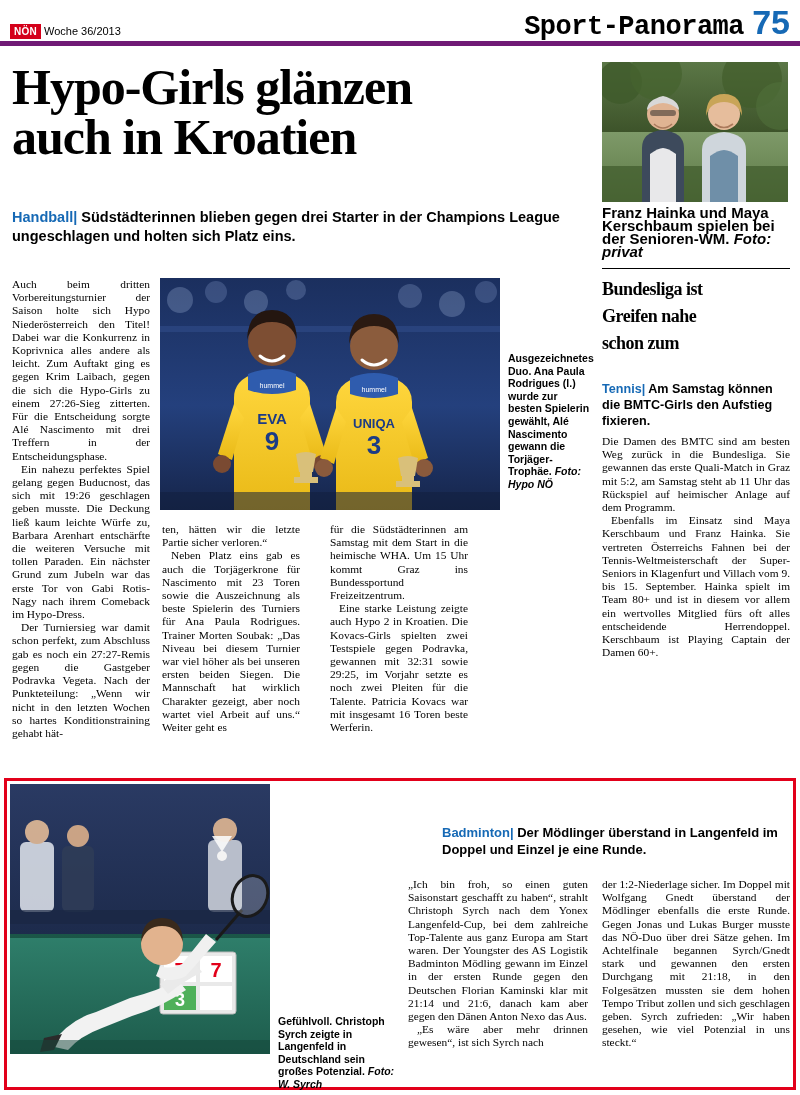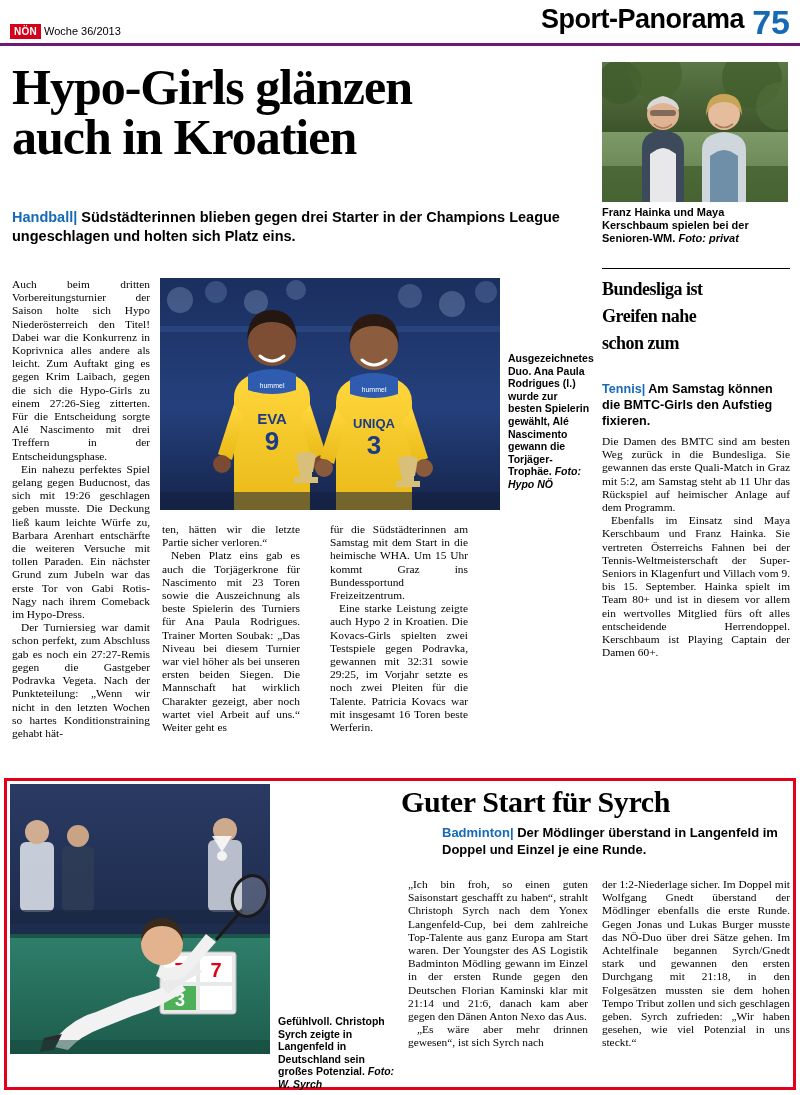--- a/index.html
+++ b/index.html
@@ -22,21 +22,21 @@
     background: #fff;
     box-sizing: border-box;
   }
 
   
   .masthead {
     position: absolute;
     top: 0; left: 0;
     width: 800px;
     height: 46px;
-    border-bottom: 3px solid #701a75;
+    border-bottom: 5px solid #701a75;
     box-sizing: border-box;
   }
   .non-badge {
     position: absolute;
     left: 10px;
     top: 24px;
     background: #d4001a;
     color: #fff;
     font-family: "Liberation Sans", sans-serif;
     font-weight: bold;
@@ -48,22 +48,22 @@
     position: absolute;
     left: 44px;
     top: 25px;
     font-family: "Liberation Sans", sans-serif;
     font-size: 11px;
     color: #000;
   }
   .section-title {
     position: absolute;
     right: 56px;
-    top: 4px;
-    font-family: Liberation Sans, sans-serif;
+    top: 12px;
+    font-family: Liberation Mono, monospace;
     font-weight: bold;
     font-size: 27px;
     letter-spacing: -0.5px;
   }
   .page-number {
     position: absolute;
     right: 10px;
     top: 3px;
     font-family: "Liberation Sans", sans-serif;
     font-weight: bold;
@@ -110,21 +110,21 @@
     height: 140px;
     overflow: hidden;
     background: #6f8b55;
   }
   .cap-senior {
     position: absolute;
     left: 602px;
     top: 206px;
     width: 190px;
     font-family: "Liberation Sans", sans-serif;
-    font-size: 11px;
+    font-size: 15px;
     font-weight: bold;
     line-height: 13px;
   }
   .cap-senior .credit {
     font-style: italic;
     font-weight: bold;
   }
 
   
   .col {
@@ -489,21 +489,20 @@
         </g>
       </g>
       <rect x="0" y="256" width="260" height="14" fill="#13453a" opacity="0.5"></rect>
     </svg>
   </div>
   <div class="cap-badminton">
     <span>Gefühlvoll. Christoph Syrch zeigte in Langenfeld in Deutschland sein großes Potenzial.</span>
     <span class="credit">Foto: W. Syrch</span>
   </div>
 
-  <div class="headline-bottom">Guter Start für Syrch</div>
 
   <div class="deck-bottom">
     <span class="kicker">Badminton</span><span class="kicker">|</span><span> Der Mödlinger überstand in Langenfeld im Doppel und Einzel je eine Runde.</span>
   </div>
 
   <div class="col" id="col-f">
     <p>„Ich bin froh, so einen guten Saisonstart geschafft zu haben“, strahlt Christoph Syrch nach dem Yonex Langenfeld-Cup, bei dem zahlreiche Top-Talente aus ganz Europa am Start waren. Der Youngster des AS Logistik Badminton Mödling gewann im Einzel in der ersten Runde gegen den Deutschen Florian Kaminski klar mit 21:14 und 21:6, danach kam aber gegen den Dänen Anton Nexo das Aus.</p>
     <p>„Es wäre aber mehr drinnen gewesen“, ist sich Syrch nach</p>
   </div>
   <div class="col" id="col-g">

